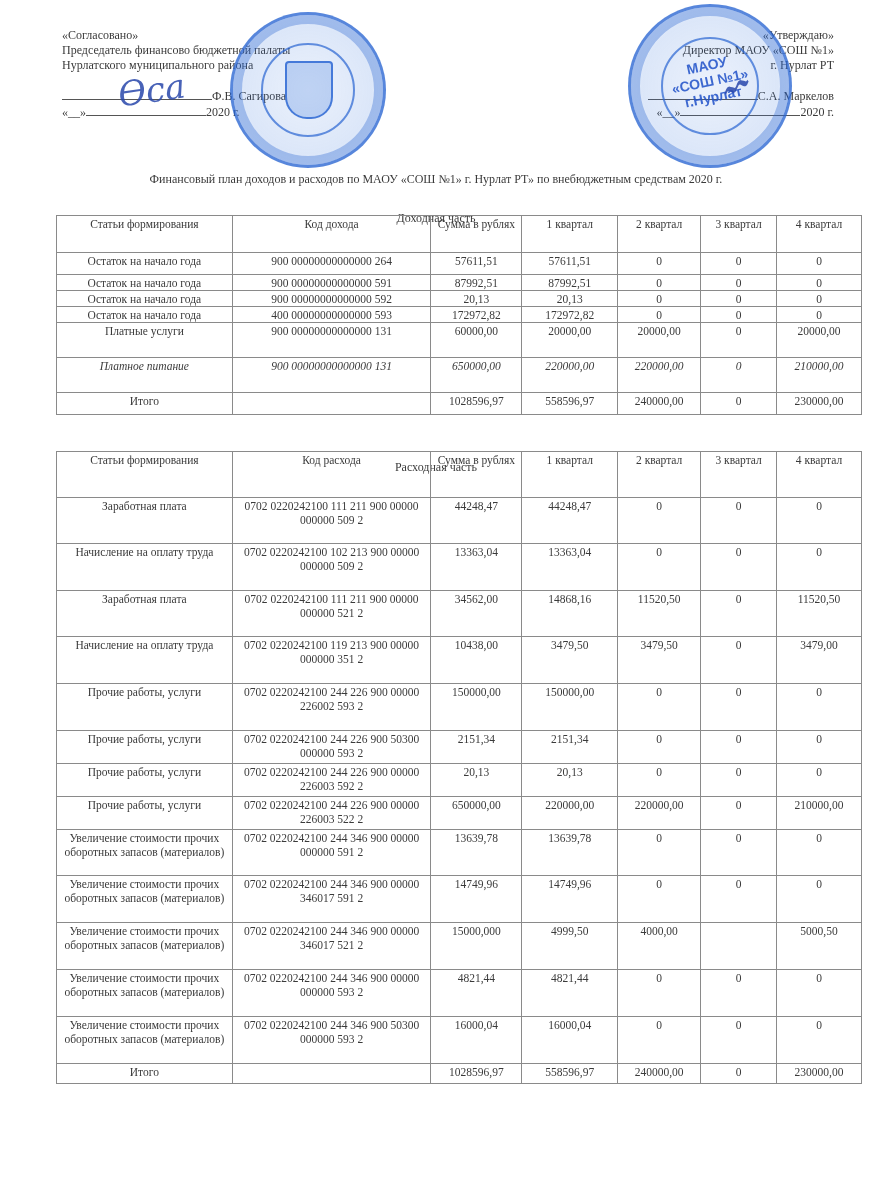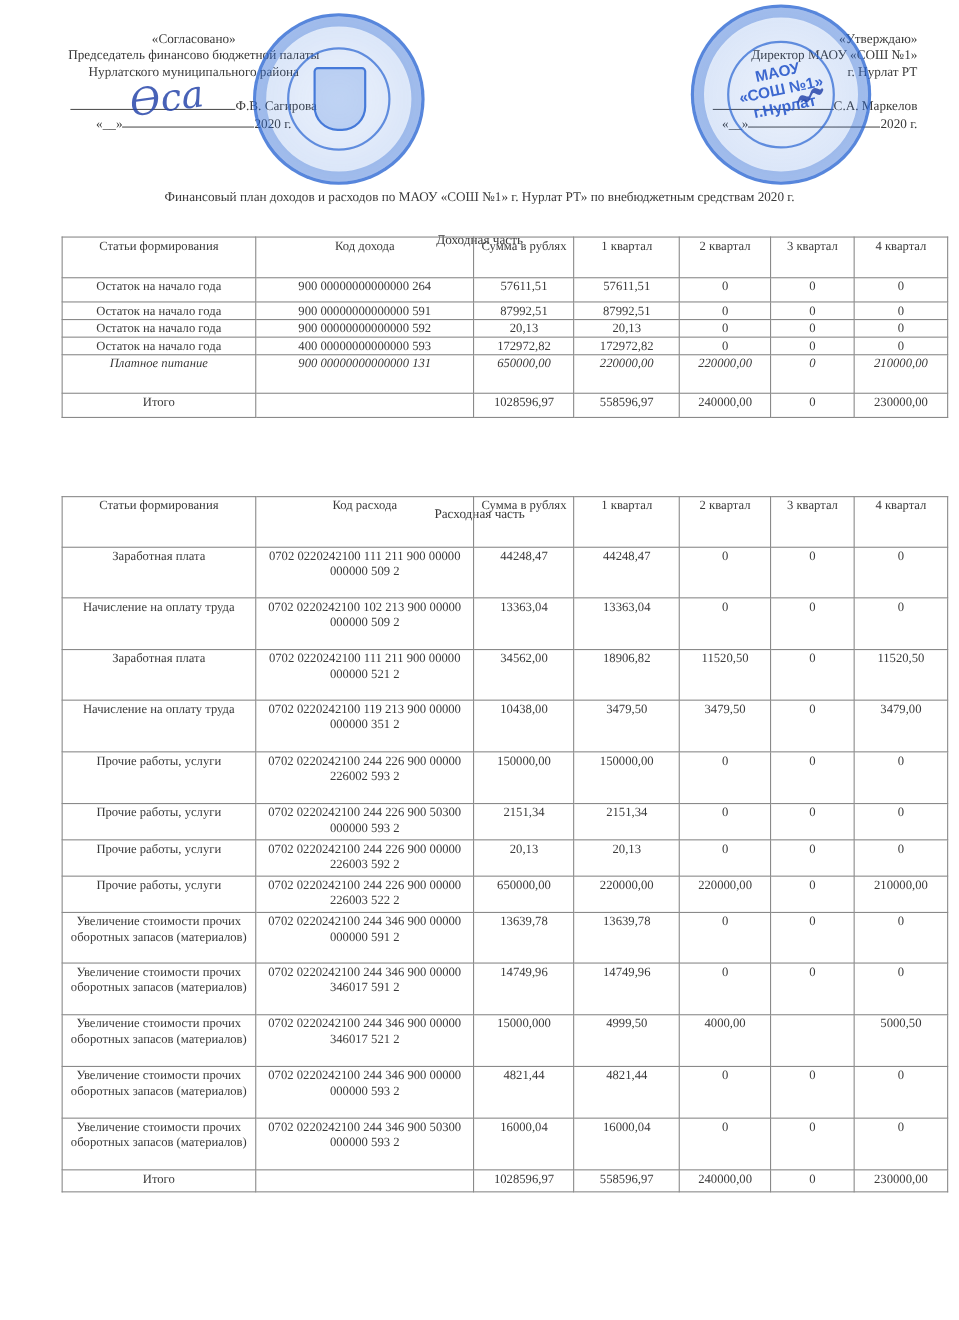--- a/index.html
+++ b/index.html
@@ -1,21 +1,21 @@
 <!DOCTYPE html>
 <html><head>
 <meta charset="utf-8">
 <style>
   html, body { margin: 0; padding: 0; }
   body {
     width: 872px; height: 1200px; background: #ffffff; position: relative; overflow: hidden;
     font-family: "Liberation Serif", "DejaVu Serif", serif; color: #3a3a3a;
   }
   .abs { position: absolute; }
-  .hdr-left { left: 62px; top: 28px; font-size: 12px; line-height: 15px; text-align: center; }
+  .hdr-left { left: 62px; top: 28px; font-size: 12px; line-height: 15px; }
   .hdr-left div { white-space: nowrap; }
   .hdr-right { right: 38px; top: 28px; font-size: 12px; line-height: 15px; text-align: right; }
   .hdr-right div { white-space: nowrap; }
   .sign-line { display: inline-block; border-bottom: 1px solid #555; height: 11px; vertical-align: baseline; }
   .stamp {
     position: absolute; border-radius: 50%;
     border: 3px solid rgba(40, 100, 210, 0.75);
     box-shadow: inset 0 0 0 6px rgba(255,255,255,0.0), inset 0 0 0 9px rgba(40,100,210,0.35);
     background: radial-gradient(circle, rgba(60,120,220,0.10) 0%, rgba(60,120,220,0.18) 60%, rgba(60,120,220,0.06) 100%);
   }
@@ -131,20 +131,29 @@
       </tr>
       <tr style="height: 14px;">
         <td>Остаток на начало года</td>
         <td>400 00000000000000 593</td>
         <td>172972,82</td>
         <td>172972,82</td>
         <td>0</td>
         <td>0</td>
         <td>0</td>
       </tr>
+      <tr style="height: 35px;">
+        <td>Платные услуги</td>
+        <td>900 00000000000000 131</td>
+        <td>60000,00</td>
+        <td>20000,00</td>
+        <td>20000,00</td>
+        <td>0</td>
+        <td>20000,00</td>
+      </tr>
       <tr style="height: 35px; font-style: italic;">
         <td>Платное питание</td>
         <td>900 00000000000000 131</td>
         <td>650000,00</td>
         <td>220000,00</td>
         <td>220000,00</td>
         <td>0</td>
         <td>210000,00</td>
       </tr>
       <tr style="height: 22px;">
@@ -197,21 +206,21 @@
         <td>13363,04</td>
         <td>13363,04</td>
         <td>0</td>
         <td>0</td>
         <td>0</td>
       </tr>
       <tr style="height: 46px;">
         <td>Заработная плата</td>
         <td>0702 0220242100 111 211 900 00000 000000 521 2</td>
         <td>34562,00</td>
-        <td>18906,82</td>
+        <td>14868,16</td>
         <td>11520,50</td>
         <td>0</td>
         <td>11520,50</td>
       </tr>
       <tr style="height: 47px;">
         <td>Начисление на оплату труда</td>
         <td>0702 0220242100 119 213 900 00000 000000 351 2</td>
         <td>10438,00</td>
         <td>3479,50</td>
         <td>3479,50</td>

